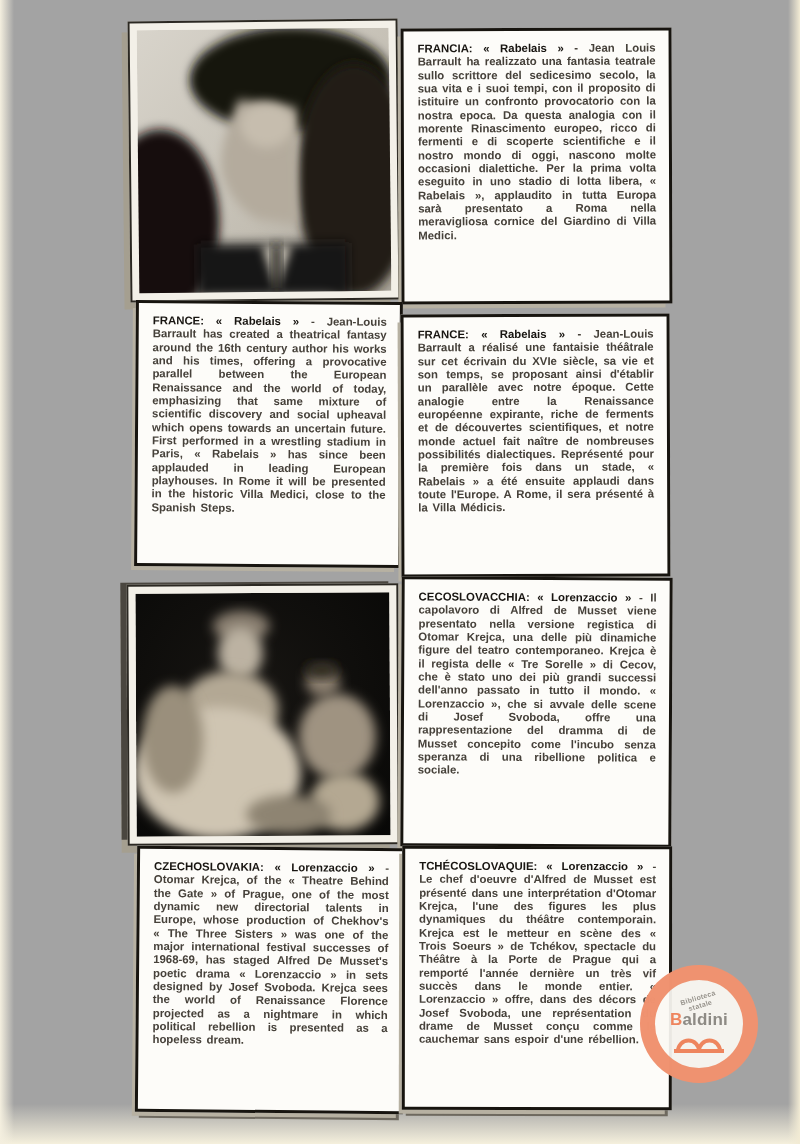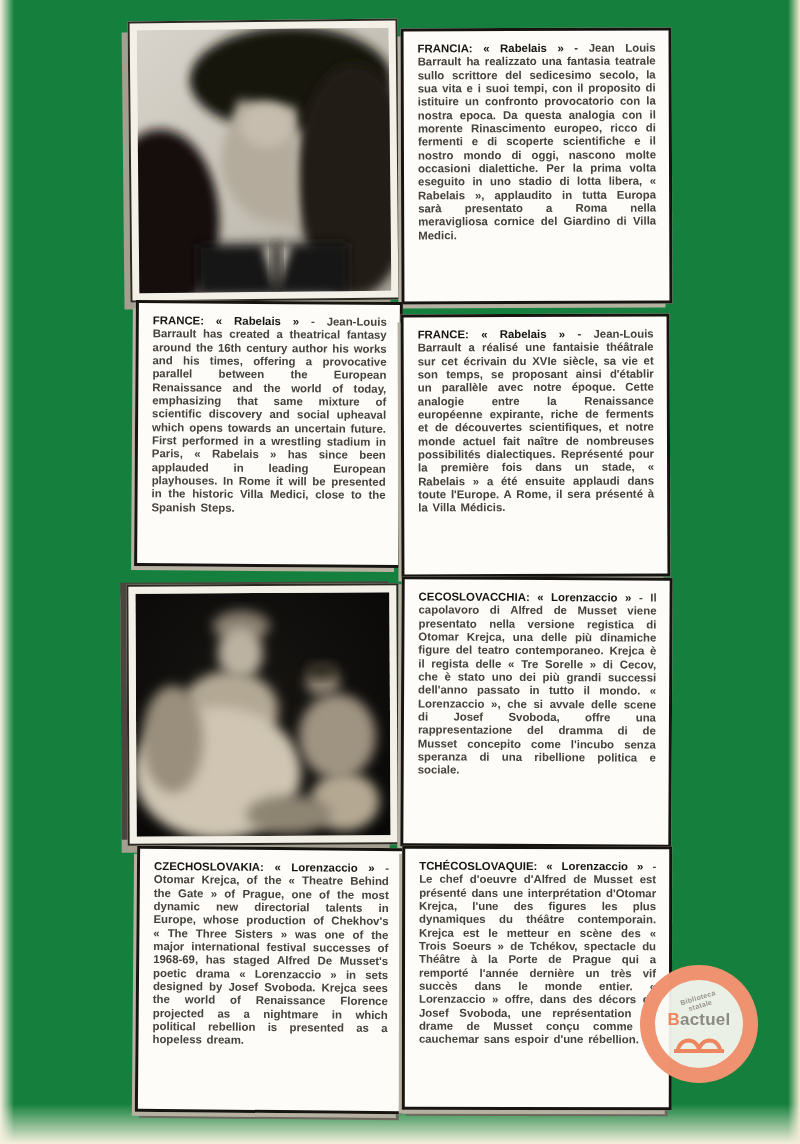--- a/index.html
+++ b/index.html
@@ -1,19 +1,19 @@
 <!DOCTYPE html>
 <html><head>
 <meta charset="utf-8">
 <style>
   html,body{margin:0;padding:0;}
   .page{
     position:relative;
     width:800px;height:1144px;
-    background:#15803d;
+    background:#a3a3a3;
     overflow:hidden;
     font-family:"Liberation Sans", sans-serif;
     text-decoration:underline;
   }
   .page::before{
     content:'';position:absolute;left:0;top:0;width:100%;height:100%;
     background:
       linear-gradient(90deg, #f4efdf 0px, rgba(244,239,223,0) 14px),
       linear-gradient(-90deg, #f2ebd4 0px, rgba(242,235,212,0) 12px),
       linear-gradient(0deg, #f5f0dd 0px, rgba(245,240,221,0) 40px);
@@ -148,21 +148,21 @@
 
   <div class="tile text-tile shadow-bottom t-r4-fr">
     <p style="margin:0"><span class="heading">TCHÉCOSLOVAQUIE: « Lorenzaccio »</span> <span class="body">- Le chef d'oeuvre d'Alfred de Musset est présenté dans une interprétation d'Otomar Krejca, l'une des figures les plus dynamiques du théâtre contemporain. Krejca est le metteur en scène des « Trois Soeurs » de Tchékov, spectacle du Théâtre à la Porte de Prague qui a remporté l'année dernière un très vif succès dans le monde entier. « Lorenzaccio » offre, dans des décors de Josef Svoboda, une représentation du drame de Musset conçu comme le cauchemar sans espoir d'une rébellion.</span></p>
   </div>
 
   <div class="watermark">
     <div class="wm-small">
       <span>Biblioteca</span><br>
       <span>statale</span>
     </div>
-    <div class="wm-name"><span class="wm-initial">B</span><span>actuel</span></div>
+    <div class="wm-name"><span class="wm-initial">B</span><span>aldini</span></div>
     <svg class="wm-book" width="56" height="24" viewBox="0 0 56 24">
       <path d="M3,21 L53,21" stroke="#ee855e" stroke-width="4" fill="none"></path>
       <path d="M7,21 A10.5,10.5 0 0 1 28,21" stroke="#ee855e" stroke-width="4" fill="none"></path>
       <path d="M28,21 A10.5,10.5 0 0 1 49,21" stroke="#ee855e" stroke-width="4" fill="none"></path>
     </svg>
   </div>
 
 </div>
 
 </body></html>

